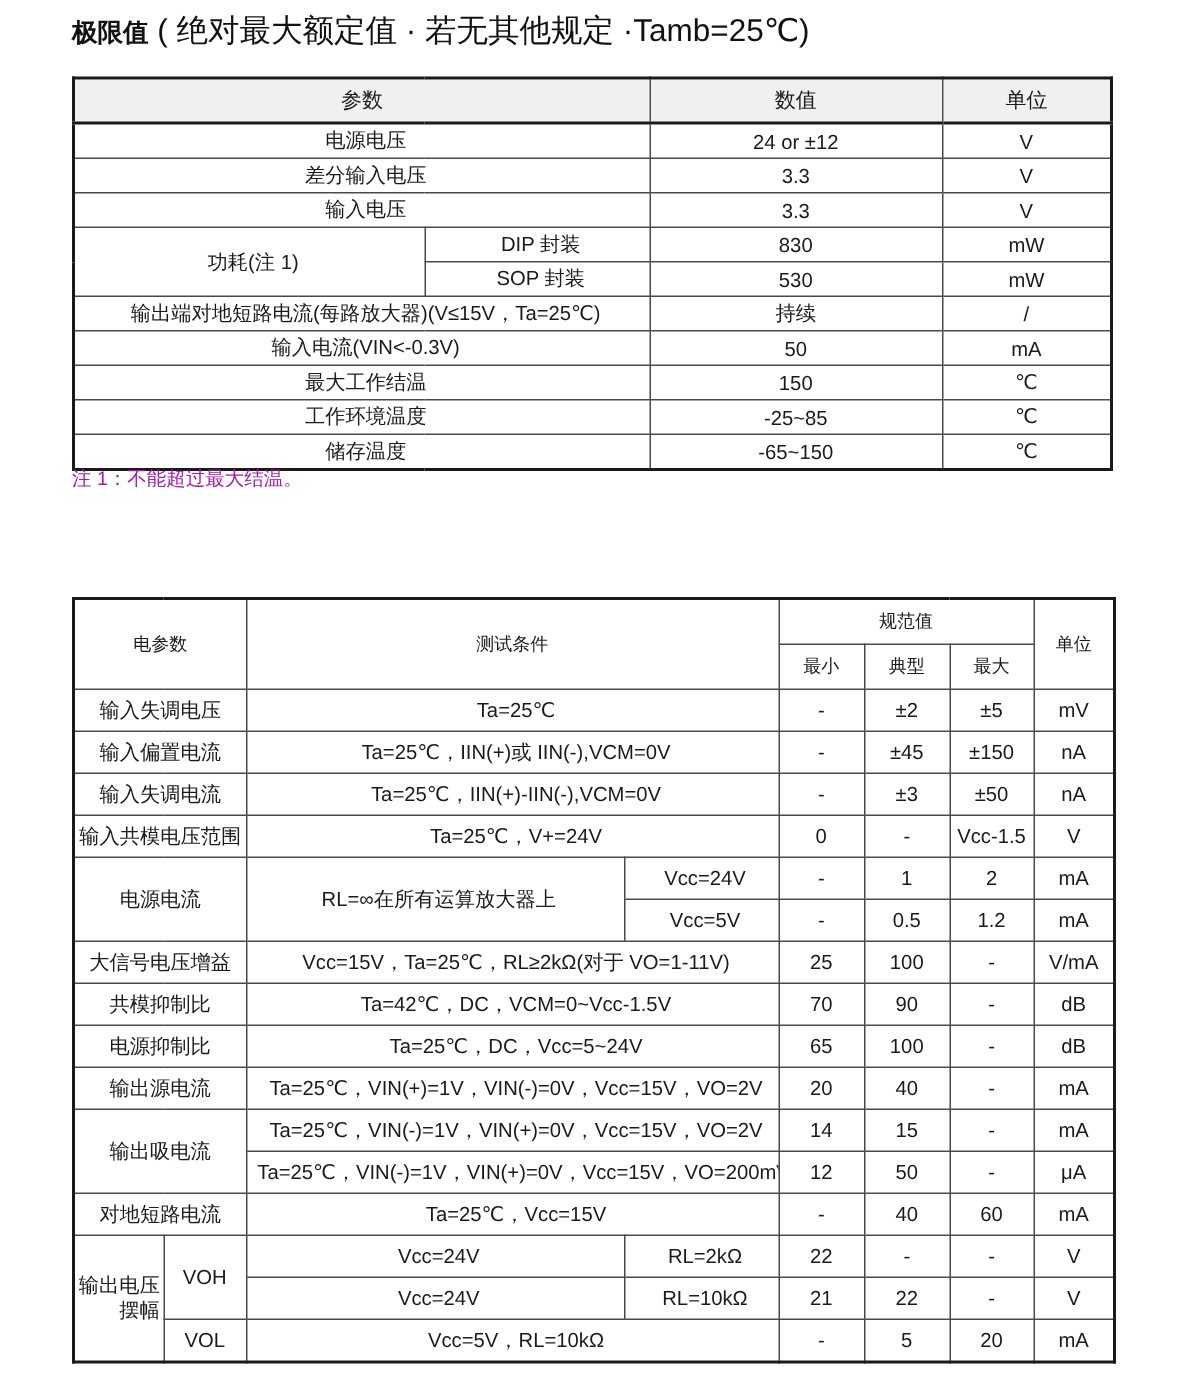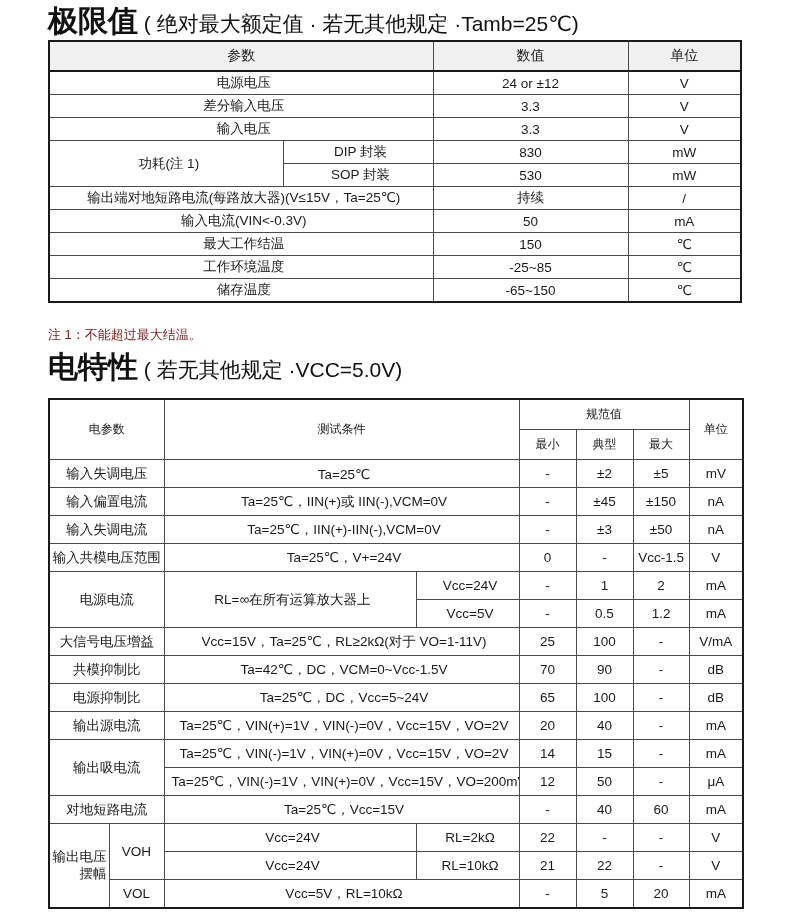--- a/index.html
+++ b/index.html
@@ -7,21 +7,21 @@
     position:relative;
     width:790px;height:920px;
     background:#ffffff;
     font-family:"Liberation Sans","DejaVu Sans",sans-serif;
     color:#1a1a1a;
   }
   .sec-title{
     position:absolute;left:48px;
     font-size:21px;line-height:30px;white-space:nowrap;color:#111;
   }
-  .sec-title .tb{font-weight:700;font-size:30px;}
+  .sec-title .tb{font-weight:700;font-size:17px;}
   .sec-title .tr{font-weight:400;}
   table{
     border-collapse:collapse;
     table-layout:fixed;
     position:absolute;left:48px;
     background:#fff;
     border:2px solid #1a1a1a;
   }
   td{
     border:1px solid #4a4a4a;
@@ -29,30 +29,30 @@
     text-align:center;
     vertical-align:middle;
     padding:0 2px;
     overflow:hidden;
     white-space:nowrap;
     color:#1a1a1a;
   }
   td.wrap{white-space:normal;line-height:1.25;text-align:right;}
   td.left{text-align:center;padding-left:7px;}
   
-  #t1{top:40px;width:692px;}
+  #t1{top:51px;width:692px;}
   #t1 td{height:22px;}
   #t1 tr.hrow td{
     height:28px;background:#f0f0f0;font-size:14px;
     border-bottom:2px solid #1a1a1a;
   }
   
   .note{
-    position:absolute;left:48px;top:326px;
-    font-size:13px;color:#7f1d1d;
+    position:absolute;left:48px;top:310px;
+    font-size:13px;color:#a21caf;
   }
   
   #t2{top:398px;width:694px;}
   #t2 td{height:27px;}
   #t2 tr.hrow td{height:29px;font-size:12px;background:#ffffff;}
 </style>
 </head>
 <body>
 
 <div class="page">
@@ -123,23 +123,20 @@
     <tr>
       <td colspan="2" class="left">储存温度</td>
       <td>-65~150</td>
       <td>℃</td>
     </tr>
   </tbody>
     </table>
 
   <div class="note">注 1：不能超过最大结温。</div>
 
-  <div class="sec-title" style="top:352px;">
-    <span class="tb">电特性</span><span class="tr"> ( 若无其他规定 ·VCC=5.0V)</span>
-  </div>
 
   <table id="t2">
     <colgroup>
       <col style="width:60px">
         <col style="width:55px">
         <col style="width:252px">
         <col style="width:103px">
       <col style="width:57px">
         <col style="width:57px">
         <col style="width:56px">

